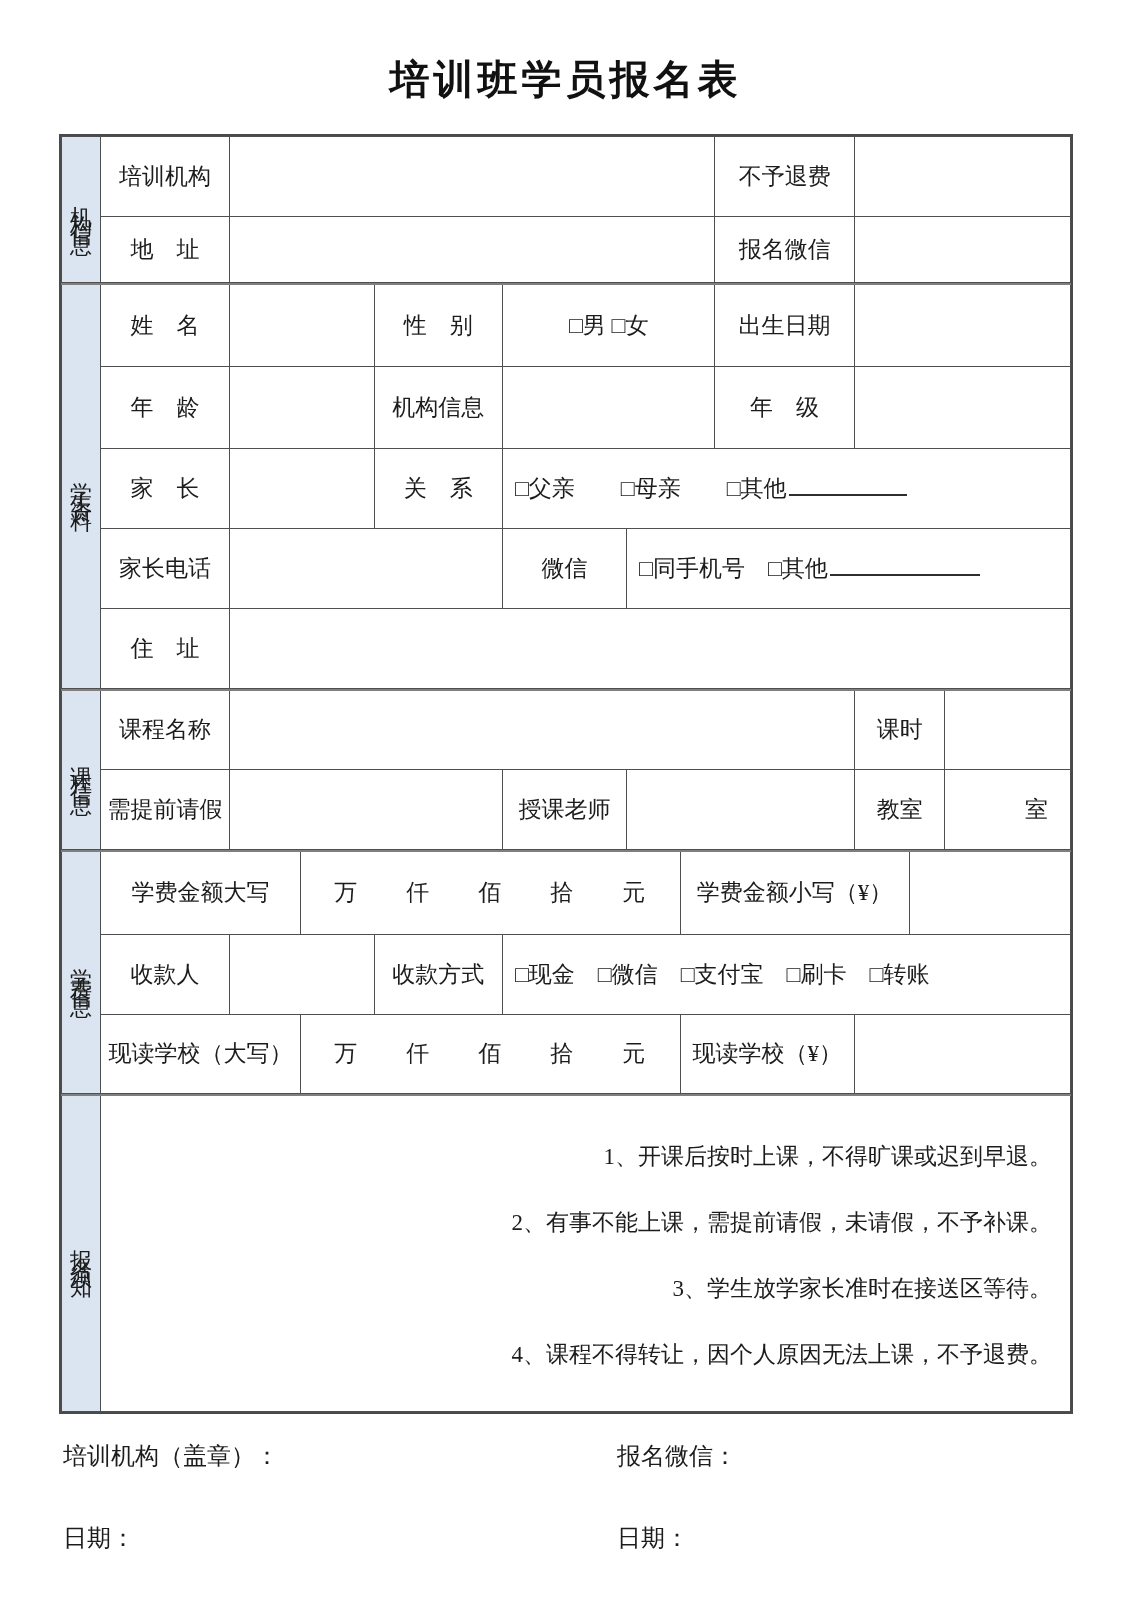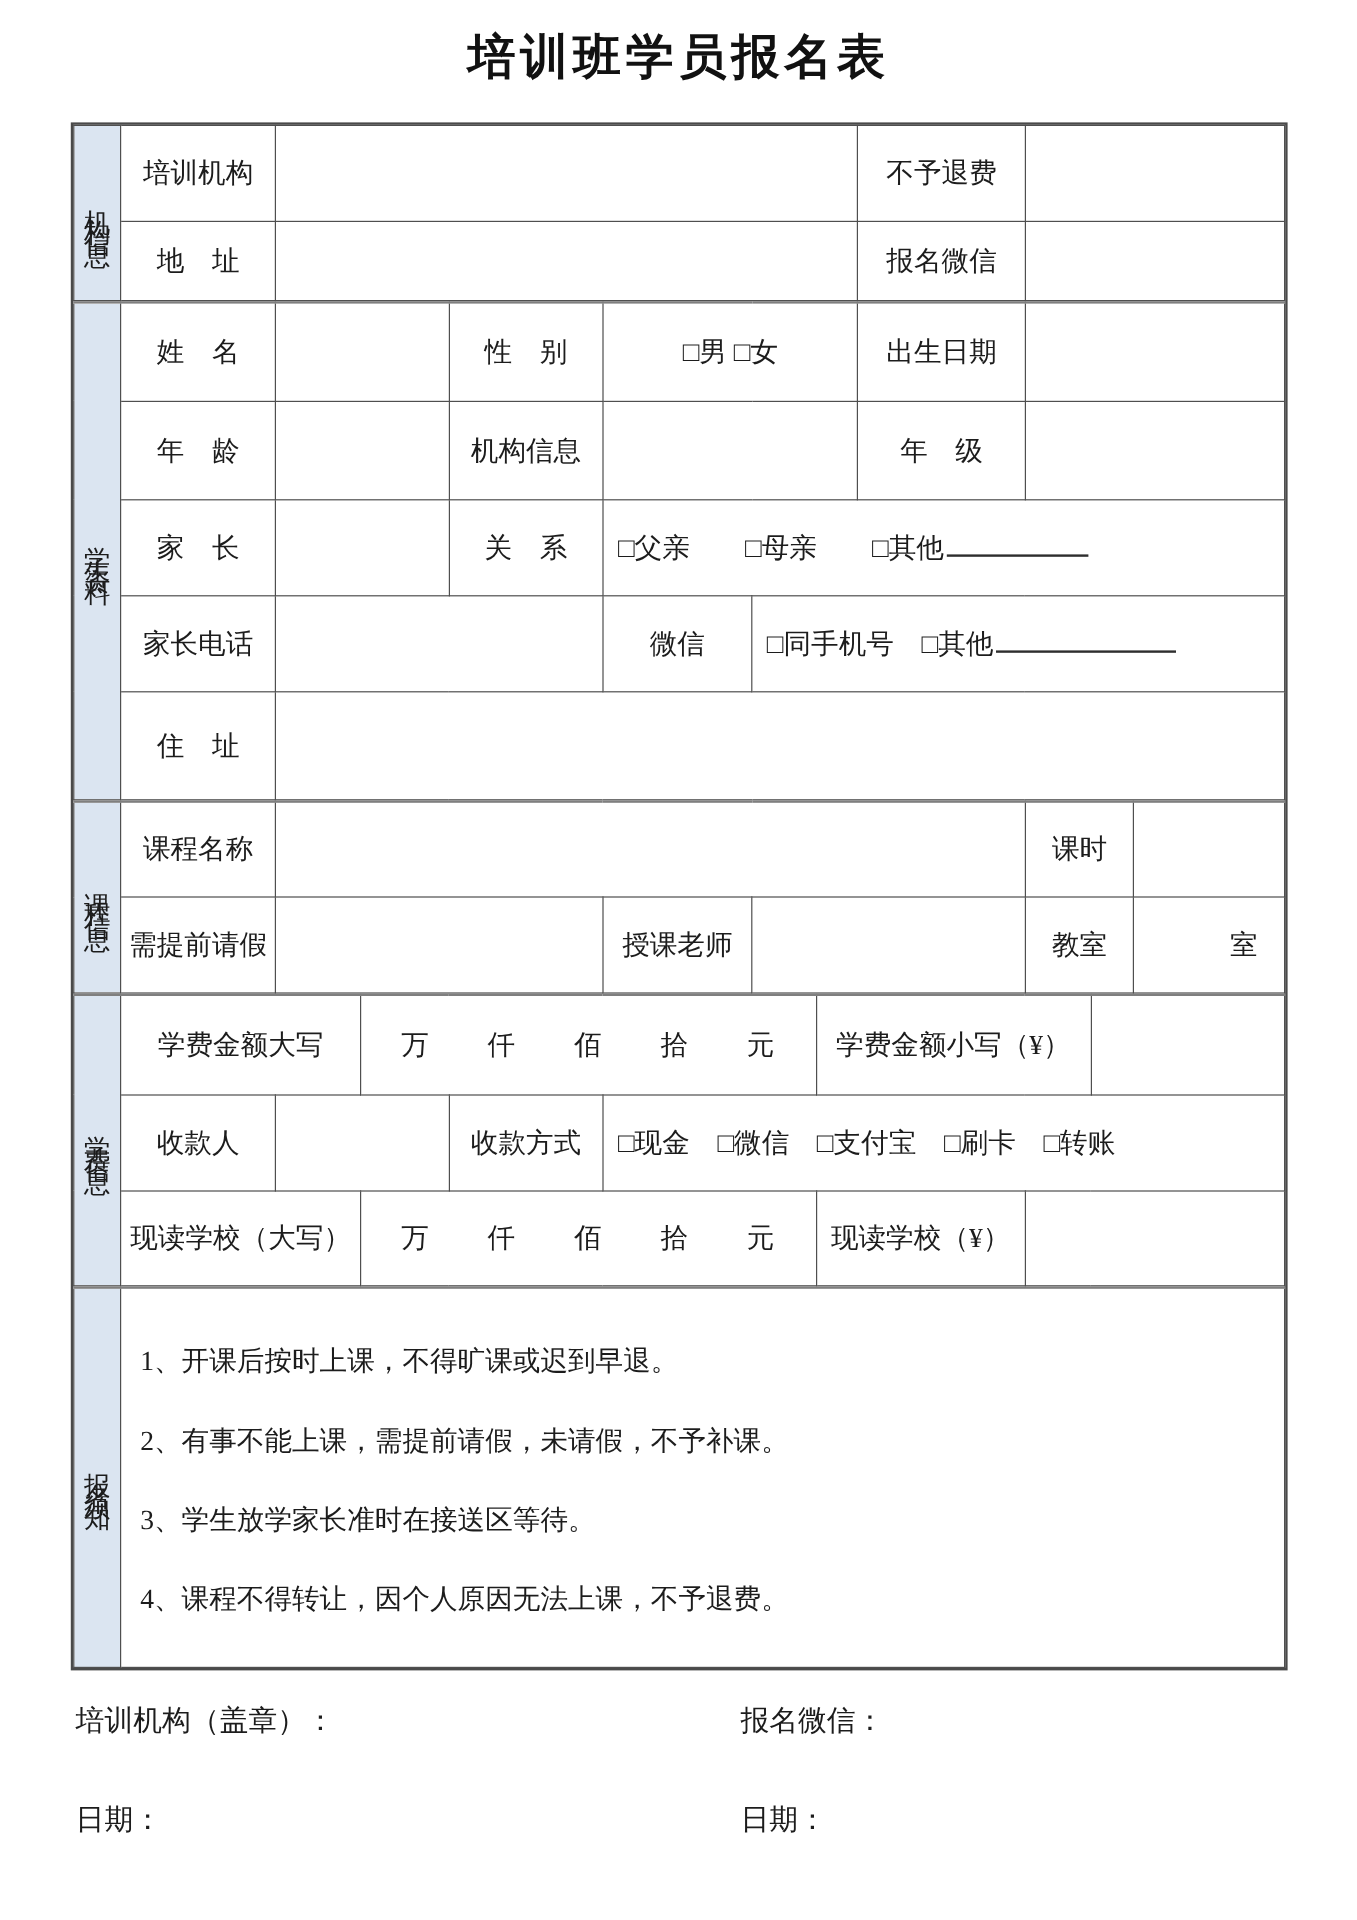--- a/index.html
+++ b/index.html
@@ -4,21 +4,21 @@
 <style>
   html,body { margin:0; padding:0; background:#ffffff; }
   body {
     width:1131px; height:1600px; overflow:hidden;
     font-family:"Liberation Serif","DejaVu Serif",serif;
     color:#1c1c1c;
   }
   .page { position:relative; width:1131px; height:1600px; }
 
   .title {
-    padding-top:20px; text-align:center;
+    padding-top:52px; text-align:center;
     font-size:40px; font-weight:600; letter-spacing:4px; color:#111;
   }
 
   .tablewrap {
     margin:27px 0 0 59px; width:1014px;
     border:2px solid #4a4a4a; box-sizing:border-box;
   }
   table.sec { border-collapse:collapse; width:100%; table-layout:fixed; }
   table.sec + table.sec { border-top:2px solid #7f7f7f; }
   td {
@@ -30,21 +30,21 @@
     writing-mode:vertical-rl; text-orientation:upright;
     letter-spacing:9px; display:inline-block; font-size:22px; line-height:1;
   }
   td.opt { text-align:left; padding-left:12px; }
   td.denom { letter-spacing:1px; }
   td.room { text-align:right; padding-right:22px; }
   .blank { display:inline-block; border-bottom:2px solid #2e2e2e; margin-left:2px; }
   .w118 { width:118px; } .w150 { width:150px; }
 
   td.notes-cell { text-align:left; vertical-align:middle; padding:6px 18px 0 16px; }
-  td.notes-cell p { margin:0 0 34px 0; font-size:23px; line-height:32px; }
+  td.notes-cell p { margin:0 0 34px 0; font-size:23px; line-height:32px;text-align:right; }
   td.notes-cell p:last-child { margin-bottom:0; }
 
   .footer { position:relative; margin:26px 0 0 63px; width:1010px; font-size:24px; }
   .fline2 { margin-top:50px; }
   .fcol-right { position:absolute; left:554px; top:0; }
 </style>
 </head>
 <body>
 
 <div class="page">
@@ -116,21 +116,21 @@
         <td></td>
         <td>关　系</td>
         <td colspan="4" class="opt"><span>□父亲　　□母亲　　□其他</span><span class="blank w118"></span></td>
       </tr>
       <tr style="height:80px">
         <td>家长电话</td>
         <td colspan="2"></td>
         <td>微信</td>
         <td colspan="3" class="opt"><span>□同手机号　□其他</span><span class="blank w150"></span></td>
       </tr>
-      <tr style="height:90px">
+      <tr style="height:80px">
         <td>住　址</td>
         <td colspan="6"></td>
       </tr>
     </tbody>
       </table>
 
     <table class="sec">
       <colgroup>
         <col style="width:3.85%">
           <col style="width:12.83%">

